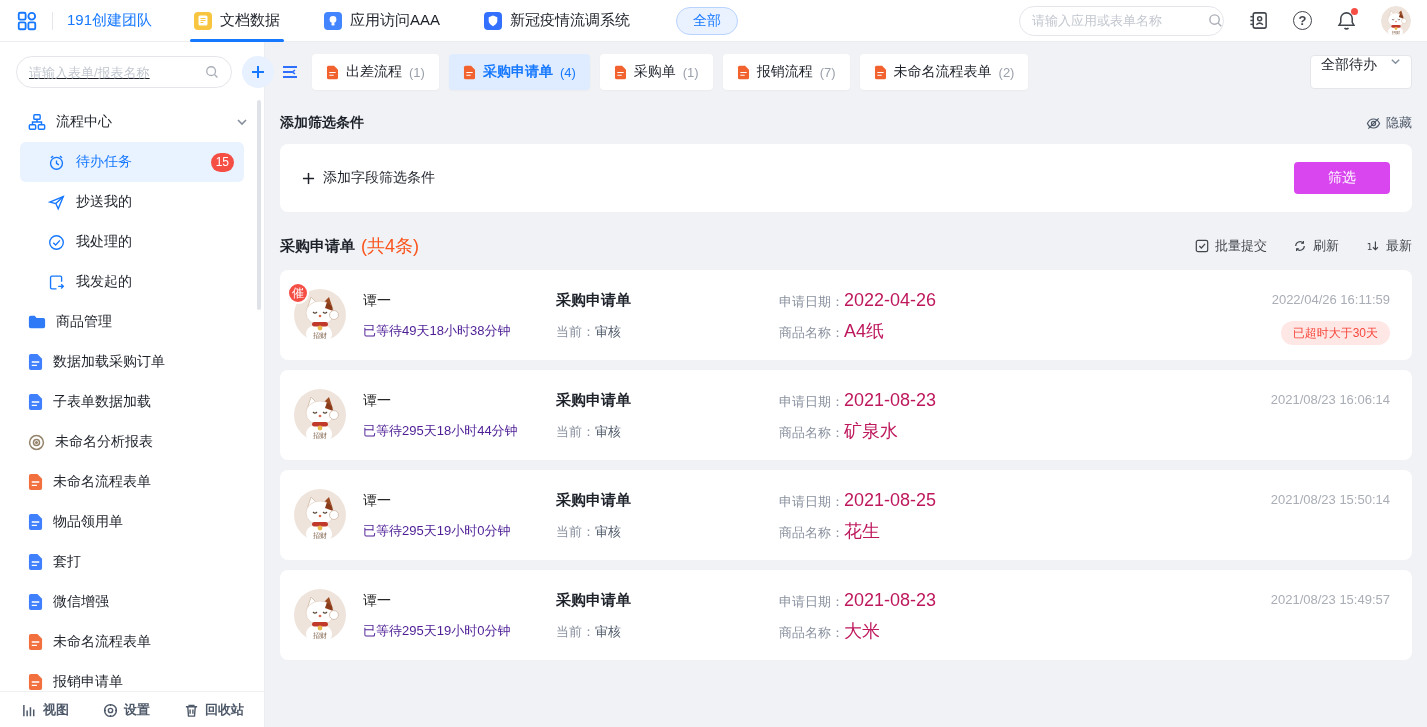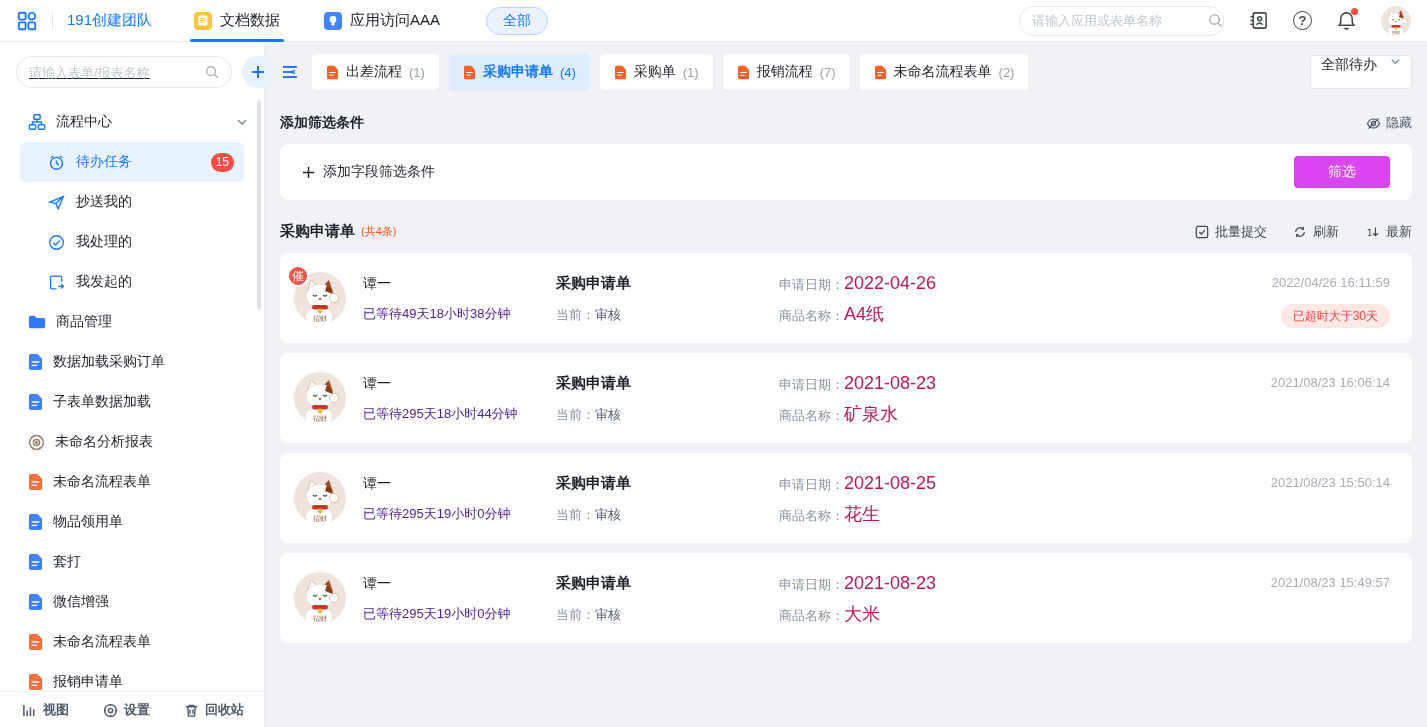--- a/index.html
+++ b/index.html
@@ -53,27 +53,27 @@
           margin-right:10px; font-size:14px; cursor:pointer; box-shadow:0 1px 2px rgba(0,0,0,0.03); }
   .chip .chip-count { color:#9aa0ab; font-size:13px; }
   .chip.active { background:#dfecff; }
   .chip.active .chip-label { color:#1678ff; font-weight:bold; }
   .chip.active .chip-count { color:#1678ff; }
   .scope-select { position:absolute; right:0; top:1px; width:102px; height:34px; background:#fff; border:1px solid #e5e6eb;
                   border-radius:4px; display:flex; justify-content:space-between; padding:0 10px; font-size:14px; cursor:pointer; }
   .filter-title-row { display:flex; align-items:center; justify-content:space-between; margin-bottom:12px; }
   .filter-title { font-size:14px; font-weight:bold; color:#1d2129; }
   .hide-link { display:flex; align-items:center; gap:5px; font-size:13px; color:#4e5969; cursor:pointer; }
-  .filter-card { background:#fff; border-radius:8px; height:56px; display:flex; align-items:center; padding:8px 22px; margin-bottom:22px; }
+  .filter-card { background:#fff; border-radius:8px; height:68px; display:flex; align-items:center; padding:8px 22px; margin-bottom:22px; }
   .add-field { display:flex; align-items:center; gap:8px; font-size:14px; color:#1d2129; cursor:pointer; }
   .btn-primary { margin-left:auto; width:96px; height:32px; background:#d946ef; color:#fff; border:none; border-radius:4px;
                  font-size:14px; font-family:inherit; cursor:pointer; }
   .list-header { display:flex; align-items:center; margin-bottom:12px; }
   .list-title { font-size:15px; font-weight:bold; color:#1d2129; }
-  .list-count { font-size:11px; color:#fa541c; margin-left:6px; }
+  .list-count { font-size:18px; color:#fa541c; margin-left:6px; }
   .list-actions { margin-left:auto; display:flex; align-items:center; gap:26px; }
   .list-action { display:flex; align-items:center; gap:6px; font-size:13px; color:#42464d; cursor:pointer; }
 
   .card { background:#fff; border-radius:8px; height:90px; display:flex; align-items:center; padding:0 22px 0 14px; margin-bottom:10px; cursor:pointer; }
   .avatar-wrap { position:relative; width:52px; height:52px; flex:none; }
   .avatar { width:52px; height:52px; border-radius:50%; overflow:hidden; background:#efe6df; }
   .urge-badge { position:absolute; top:-7px; left:-7px; width:22px; height:22px; background:#f54e45; color:#fff;
                 border-radius:50%; font-size:12px; display:flex; align-items:center; justify-content:center; border:2px solid #fff; }
   .card-line { height:20px; line-height:20px; white-space:nowrap; }
   .card-line + .card-line { margin-top:11px; }
@@ -137,20 +137,28 @@
   </div>
   <div class="tb-tab">
     <span class="tile" style="background:#4285ff">
       <svg width="10" height="12" viewBox="0 0 10 12">
           <circle cx="5" cy="4.5" r="3.4" fill="#fff"></circle>
           <rect x="3.4" y="8" width="3.2" height="2.6" rx="1" fill="#fff"></rect>
         </svg>
     </span>
     <span>应用访问AAA</span>
   </div>
+  <div class="tb-tab">
+    <span class="tile" style="background:#3370ff">
+      <svg width="10" height="12" viewBox="0 0 10 12">
+          <path d="M5 0.5 L9.3 2.3 V6 C9.3 8.8 5 11.3 5 11.3 C5 11.3 0.7 8.8 0.7 6 V2.3 Z" fill="#fff"></path>
+        </svg>
+    </span>
+    <span>新冠疫情流调系统</span>
+  </div>
 
   <span class="all-pill">全部</span>
 
   <div class="tb-right">
     <div class="tb-search">
       <input type="text" placeholder="请输入应用或表单名称" style="">
       <span>
         <svg width="15" height="15" viewBox="0 0 16 16" fill="none" stroke="#a9adb5" stroke-width="1.5">
           <circle cx="7" cy="7" r="5"></circle>
             <line x1="10.8" y1="10.8" x2="14.2" y2="14.2"></line>

